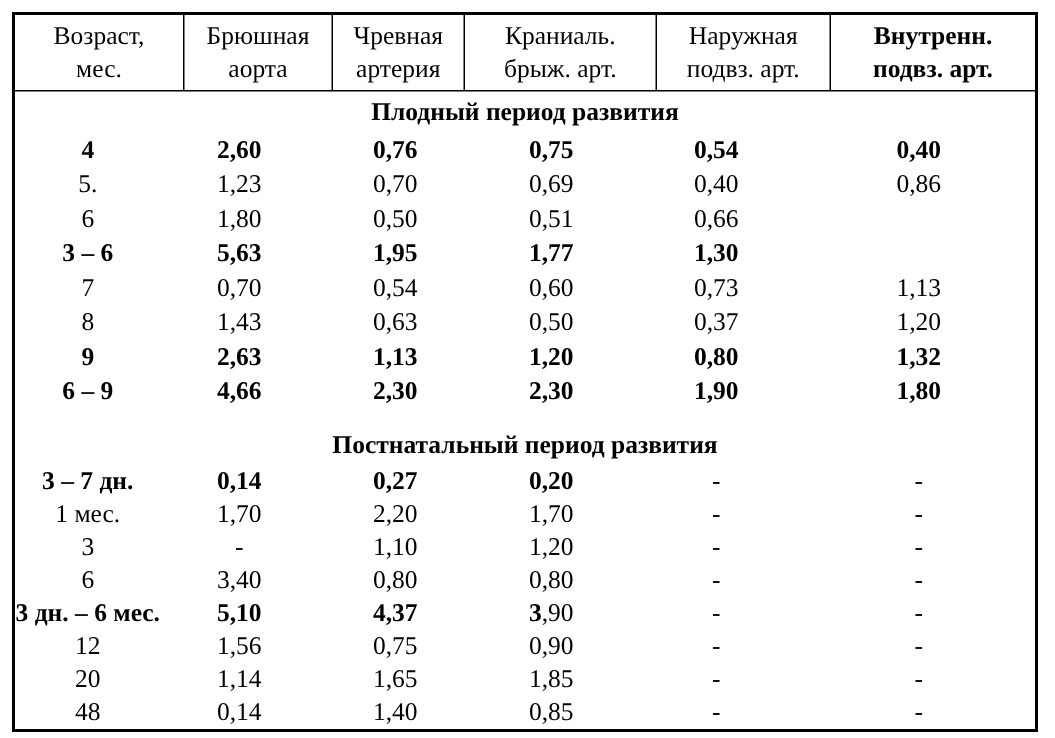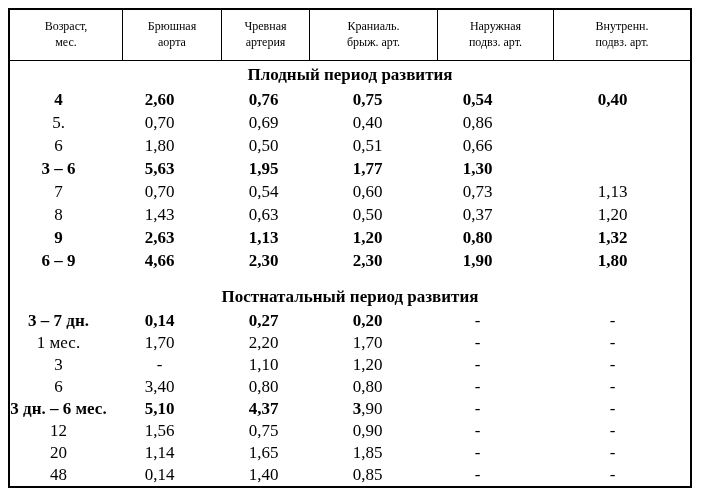--- a/index.html
+++ b/index.html
@@ -32,25 +32,25 @@
     height: 51px;
     border-bottom: 1px solid #000000;
   }
   .th {
     border-right: 1px solid #000000;
     display: flex;
     align-items: center;
     justify-content: center;
     text-align: center;
     white-space: pre-line;
-    font-size: 12px;
+    font-size: 17px;
     line-height: 1.3;
     padding: 1px 2px;
   }
-  .th:last-child { border-right: none; }
+  .th:last-child { border-right: none; font-weight: bold; }
 
   .tbody { font-size: 17px; }
 
   .section-title {
     height: 27px;
     display: flex;
     align-items: center;
     justify-content: center;
     font-weight: bold;
     font-size: 17px;
@@ -99,20 +99,21 @@
         <div class="row">
           <div class="cell bold">4</div>
           <div class="cell bold">2,60</div>
           <div class="cell bold">0,76</div>
           <div class="cell bold">0,75</div>
           <div class="cell bold">0,54</div>
           <div class="cell bold">0,40</div>
         </div>
         <div class="row">
           <div class="cell">5.</div>
+          <div class="cell">1,23</div>
           <div class="cell">0,70</div>
           <div class="cell">0,69</div>
           <div class="cell">0,40</div>
           <div class="cell">0,86</div>
         </div>
         <div class="row">
           <div class="cell">6</div>
           <div class="cell">1,80</div>
           <div class="cell">0,50</div>
           <div class="cell">0,51</div>

